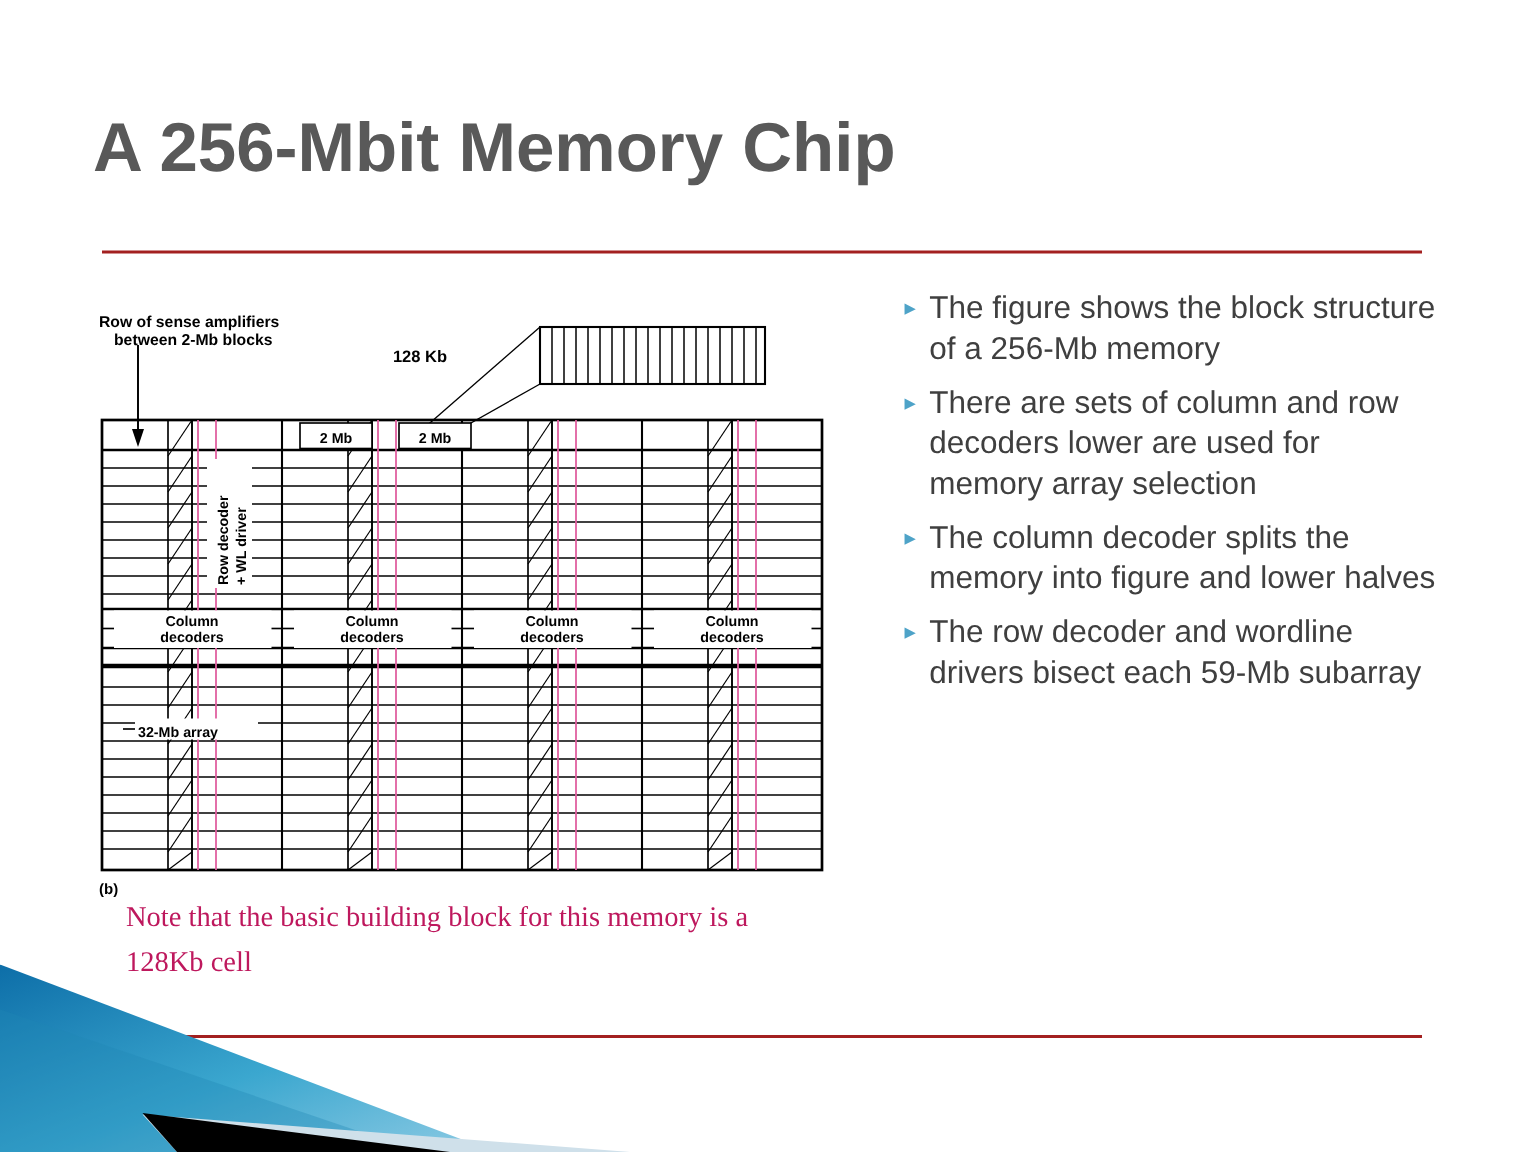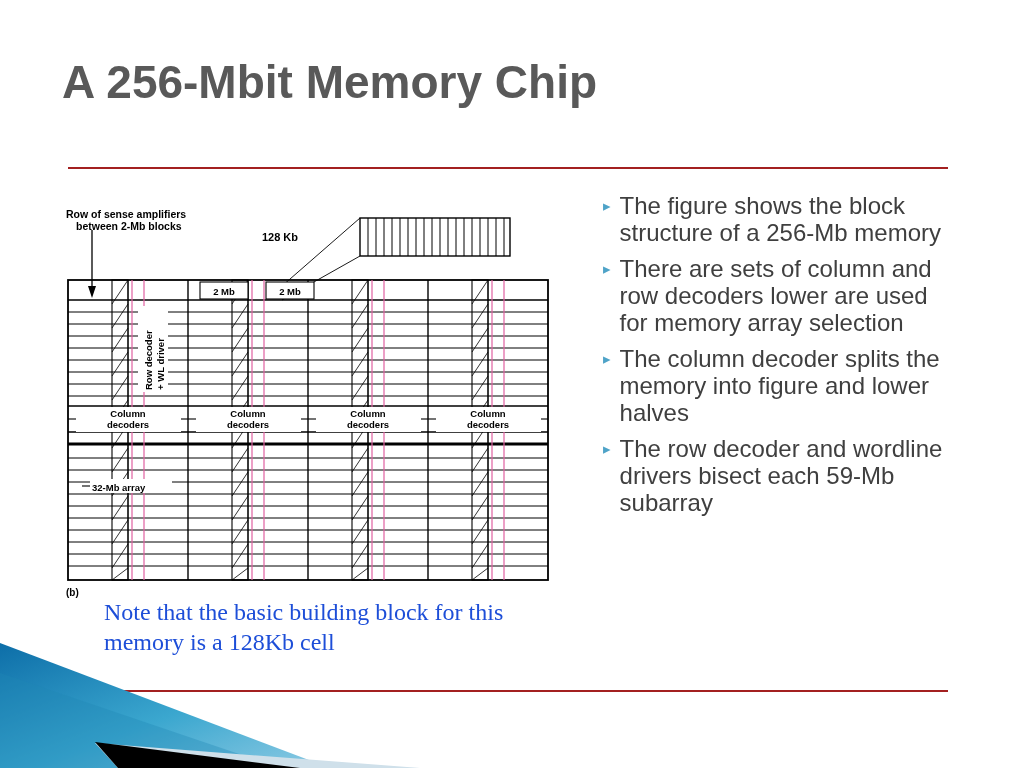--- a/index.html
+++ b/index.html
@@ -12,21 +12,21 @@
     background: #ffffff;
     font-family: "Liberation Sans", sans-serif;
     overflow: hidden;
     position: relative;
   }
 
   
   #slide-title {
     position: absolute;
     left: 62px;
-    top: 55px;
+    top: 71px;
     font-size: 46px;
     font-weight: bold;
     color: #595959;
     letter-spacing: 0px;
     white-space: nowrap;
   }
 
   
   .hrule {
     position: absolute;
@@ -51,35 +51,35 @@
     margin-bottom: 9px;
   }
   .bullet-marker {
     color: #4ea3c8;
     font-size: 15px;
     line-height: 27px;
     margin-right: 9px;
     flex: 0 0 auto;
   }
   .bullet-text {
-    font-size: 24px;
+    font-size: 21px;
     line-height: 27px;
     color: #3f3f3f;
   }
 
   
   #figure-caption {
     position: absolute;
-    left: 104px;
+    left: 84px;
     top: 597px;
     width: 470px;
     font-family: "Liberation Serif", serif;
-    font-size: 24px;
+    font-size: 19px;
     line-height: 30px;
-    color: #1d4ed8;
+    color: #be185d;
   }
 
   
   #figure {
     position: absolute;
     left: 60px;
     top: 208px;
     width: 510px;
     height: 390px;
   }

